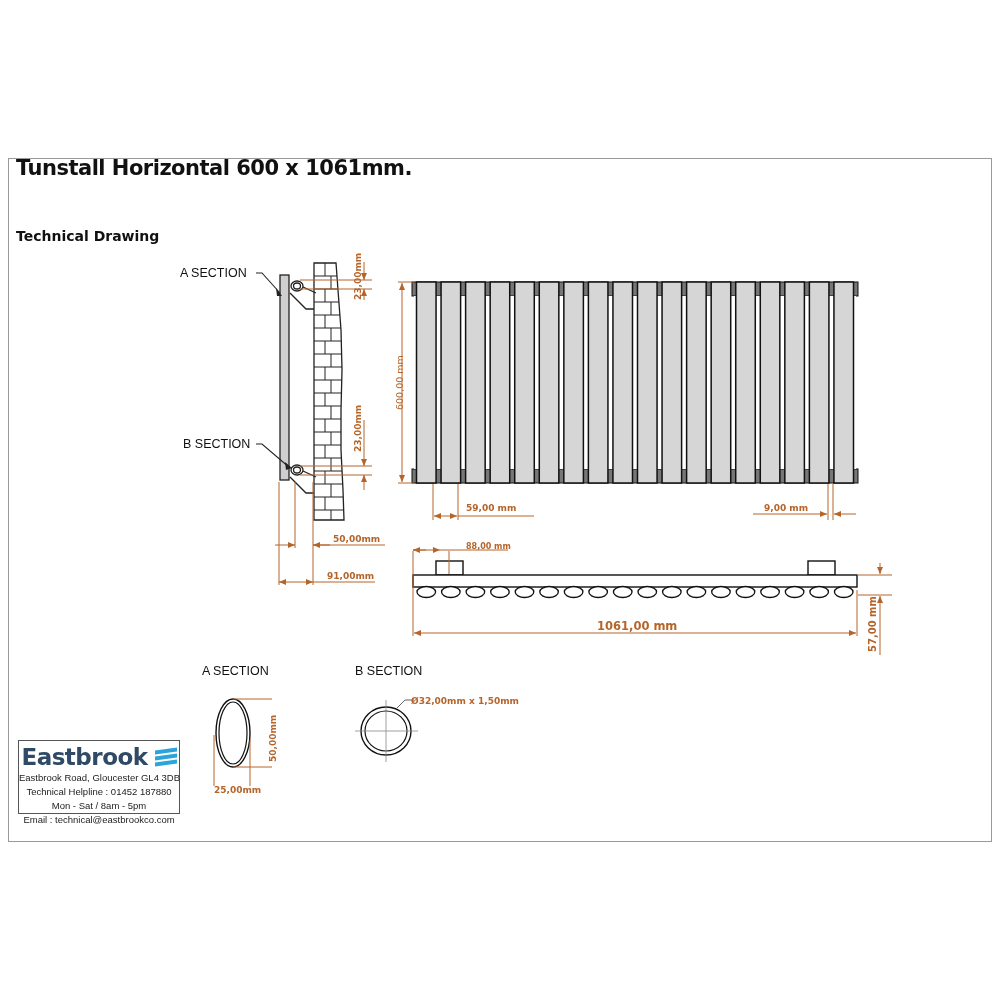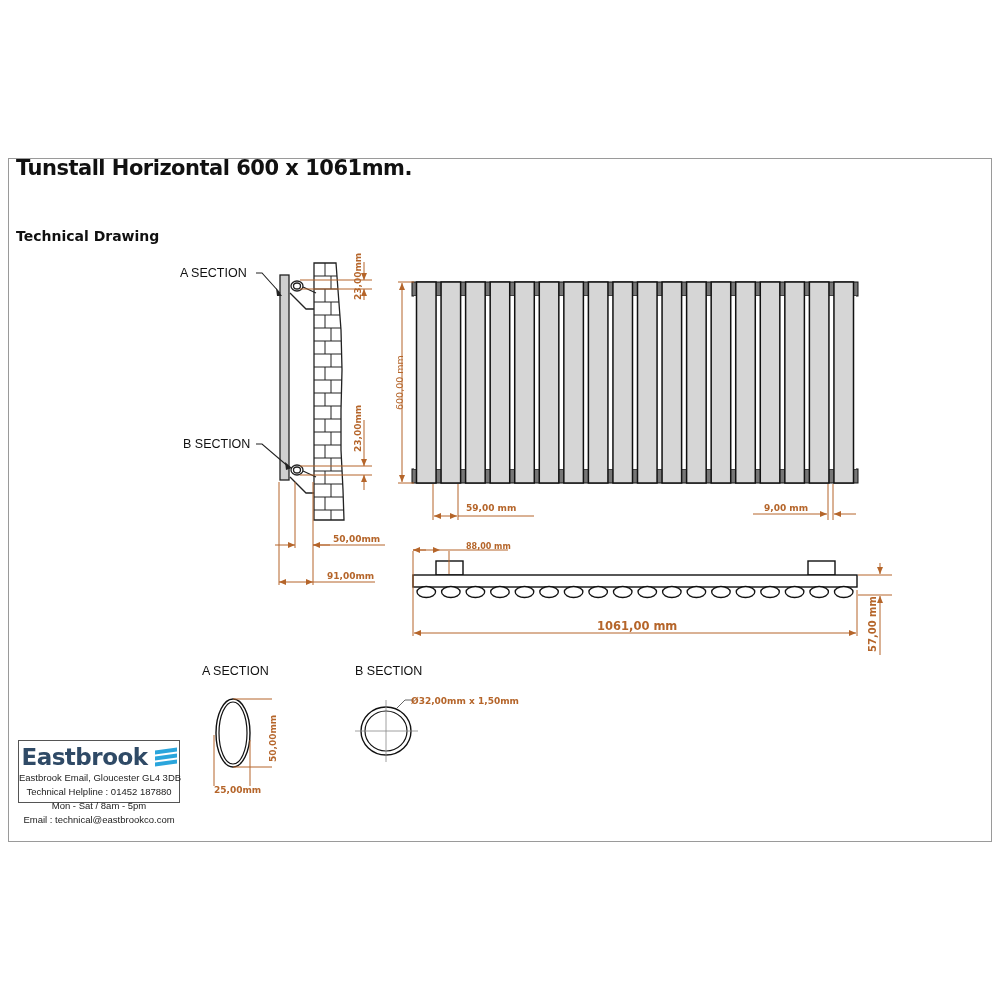--- a/index.html
+++ b/index.html
@@ -4,21 +4,21 @@
 <style>
   html,body{margin:0;padding:0;background:#ffffff;}
   body{width:1000px;height:1000px;position:relative;overflow:hidden;font-family:"DejaVu Sans","Liberation Sans",sans-serif;}
   .frame{position:absolute;left:8px;top:158px;width:984px;height:684px;border:1.5px solid #9a9a9a;box-sizing:border-box;}
   .title{position:absolute;left:16px;top:156px;font-family:"DejaVu Sans",sans-serif;font-weight:bold;font-size:21px;color:#111;letter-spacing:-0.5px;white-space:nowrap;}
   .subtitle{position:absolute;left:16px;top:187px;font-family:"DejaVu Sans",sans-serif;font-weight:bold;font-size:14px;color:#111;white-space:nowrap;margin-top:41px;}
   svg.drawing{position:absolute;left:0;top:0;}
   .lbl{font-family:"Liberation Sans",sans-serif;font-size:12.5px;fill:#111;}
   .dim{font-family:"DejaVu Sans",sans-serif;font-size:9px;font-weight:bold;fill:#b5652a;}
   .dim-big{font-family:"DejaVu Sans",sans-serif;font-size:11.5px;font-weight:bold;fill:#b5652a;}
-  .logo-box{position:absolute;left:18px;top:740px;width:162px;height:63px;border:1.5px solid #555;box-sizing:border-box;background:#fff;text-align:center;}
+  .logo-box{position:absolute;left:18px;top:740px;width:162px;height:74px;border:1.5px solid #555;box-sizing:border-box;background:#fff;text-align:center;}
   .logo-row{display:flex;align-items:center;justify-content:center;margin-top:2px;height:28px;}
   .logo-name{font-family:"DejaVu Sans",sans-serif;font-size:23px;font-weight:bold;color:#2f4a66;letter-spacing:-0.5px;}
   .logo-mark{display:inline-block;margin-left:7px;width:22px;height:20px;position:relative;}
   .logo-mark span{position:absolute;left:0;width:22px;height:4px;background:#2aa5dc;transform:skewY(-8deg);}
   .info{font-family:"Liberation Sans",sans-serif;font-size:9.5px;color:#222;line-height:14px;white-space:nowrap;}
 </style>
 </head>
 <body>
 
 <div class="frame"></div>
@@ -254,17 +254,17 @@
 
 <div class="logo-box">
   <div class="logo-row">
     <span class="logo-name">Eastbrook</span>
     <span class="logo-mark">
       <span style="top:2px"></span>
         <span style="top:8px"></span>
         <span style="top:14px"></span>
     </span>
   </div>
-  <div class="info">Eastbrook Email, Gloucester GL4 3DB</div>
+  <div class="info">Eastbrook Road, Gloucester GL4 3DB</div>
   <div class="info">Technical Helpline : 01452 187880</div>
   <div class="info">Mon - Sat / 8am - 5pm</div>
   <div class="info">Email : technical@eastbrookco.com</div>
 </div>
 
 </body></html>

